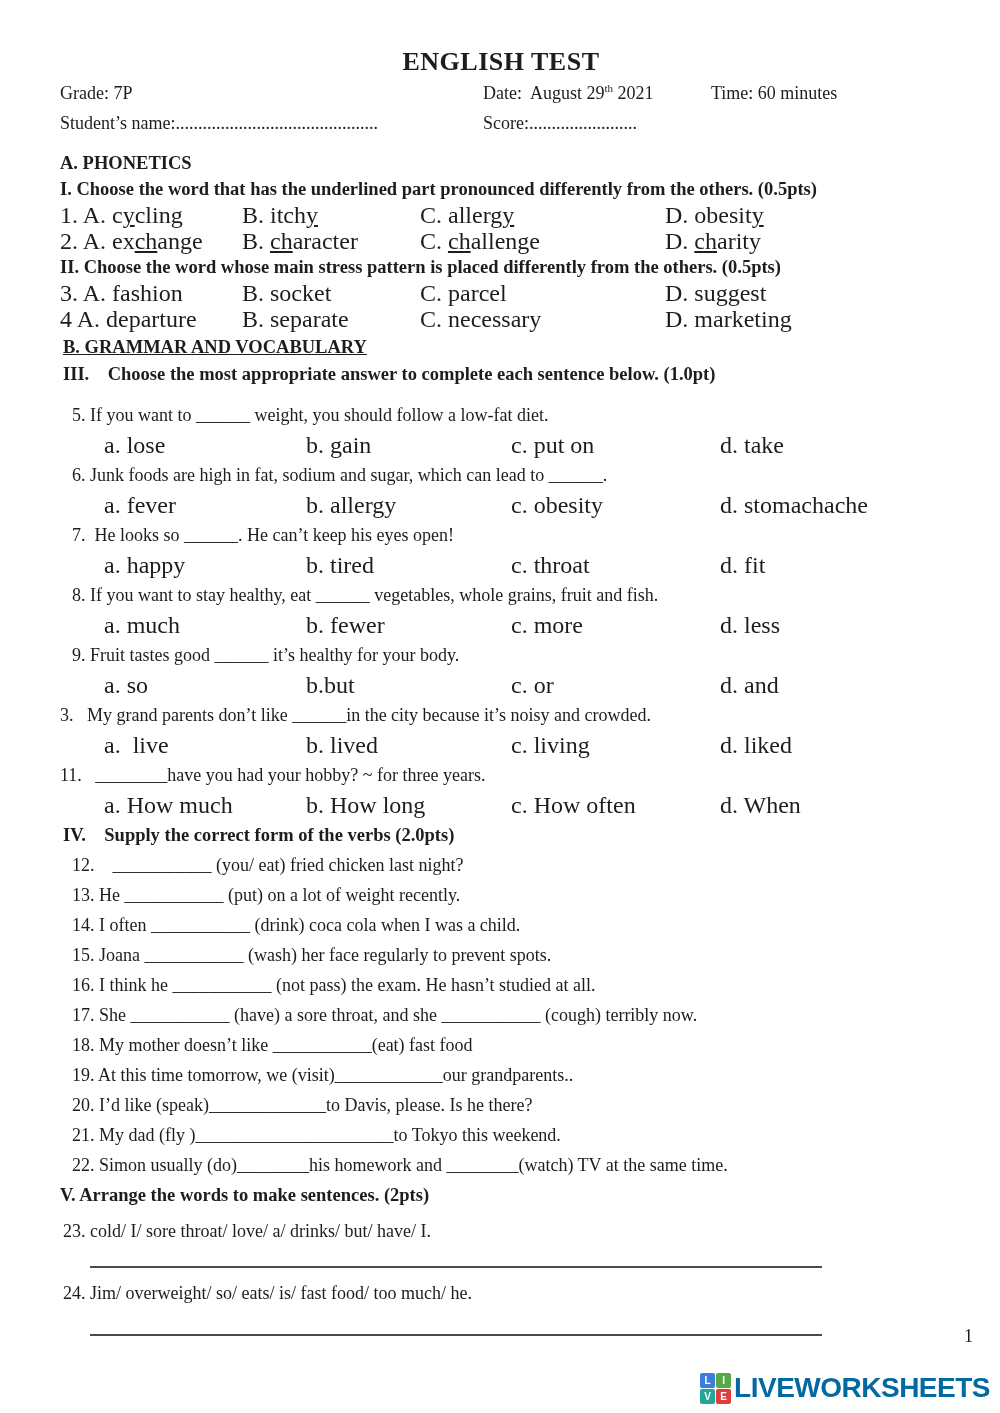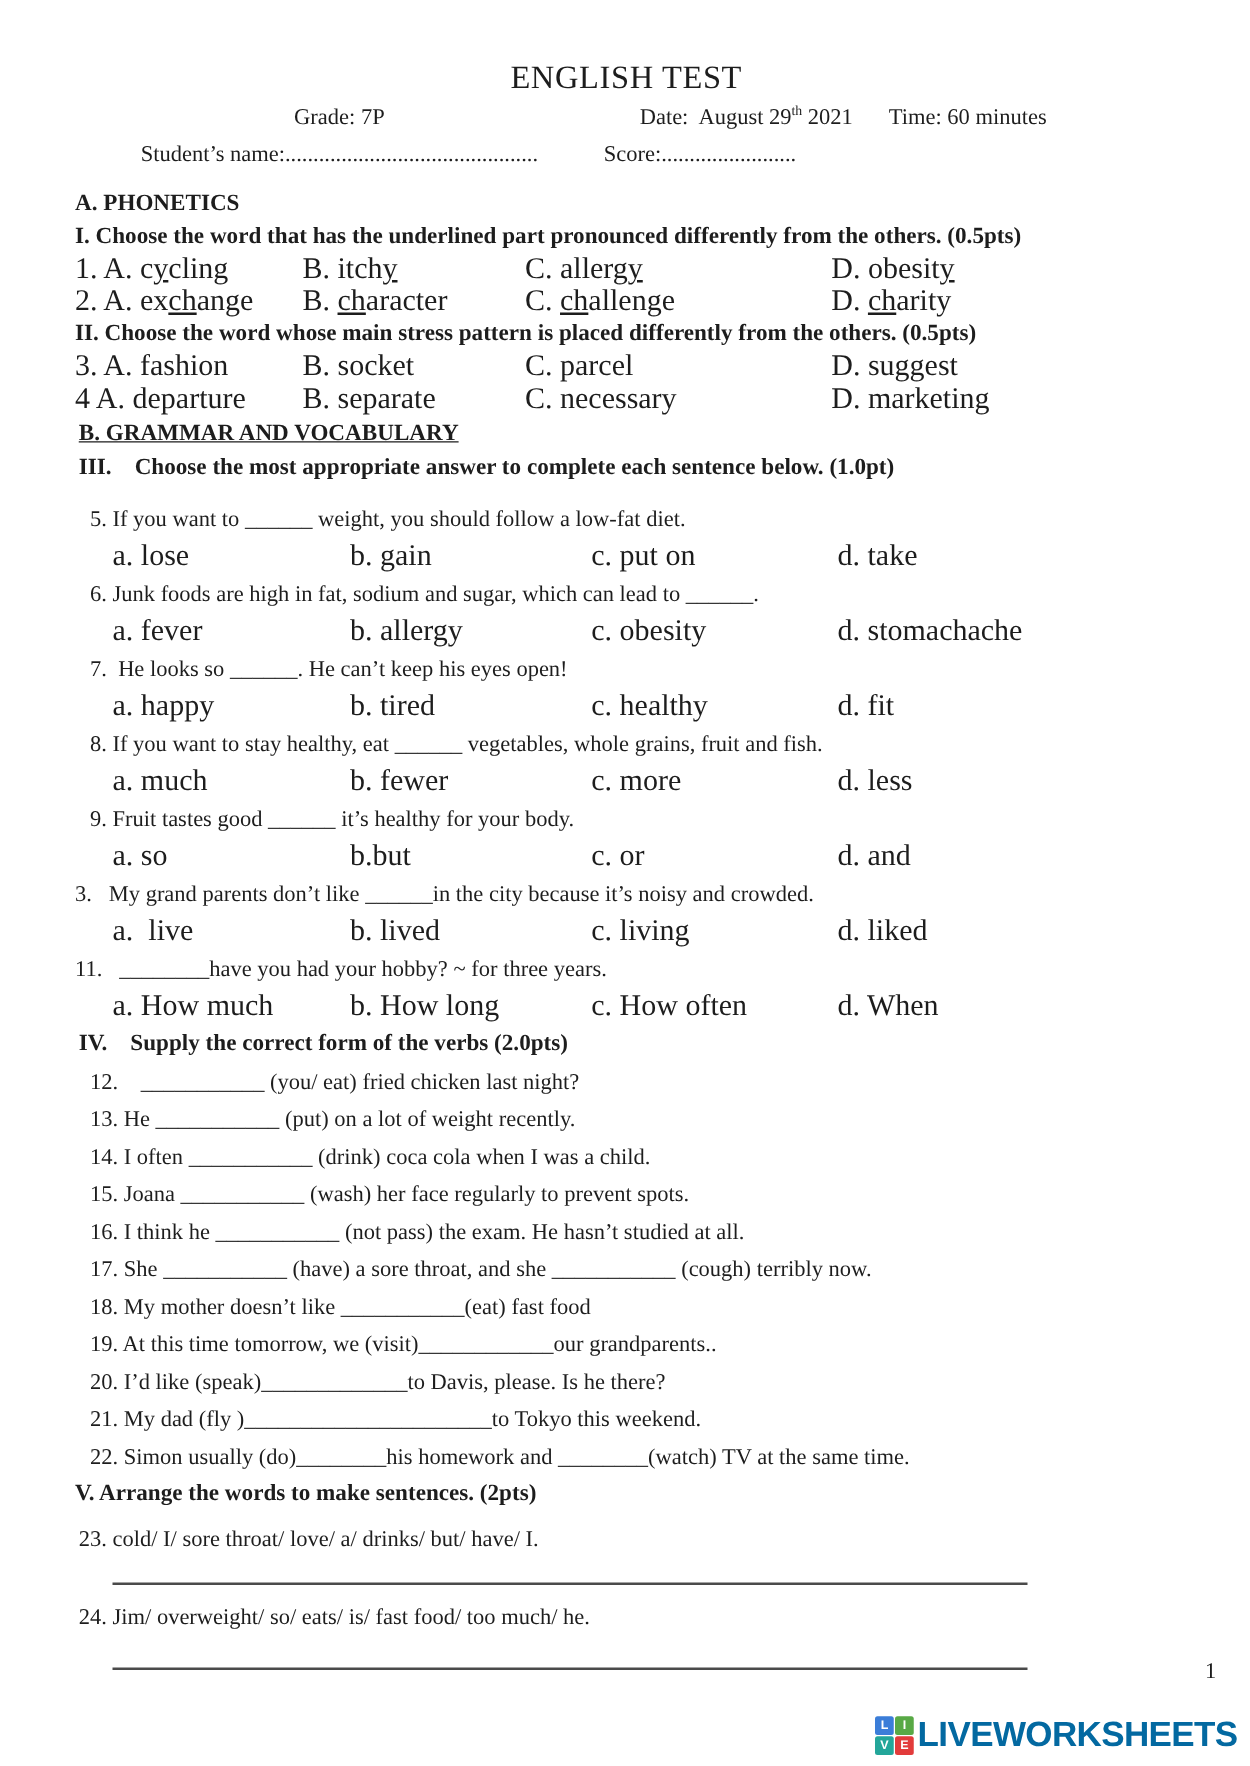--- a/index.html
+++ b/index.html
@@ -3,37 +3,37 @@
 <meta charset="utf-8">
 <style>
   * { margin:0; padding:0; box-sizing:border-box; }
   html, body { background:#ffffff; }
   body {
     width:1000px; height:1413px;
     font-family:"Liberation Serif","DejaVu Serif",serif;
     color:#1d1d1d; position:relative; overflow:hidden;
   }
   .page { position:absolute; inset:0; padding:46px 58px 0 60px; background:#fff; }
-  .title { text-align:center; font-size:26px; font-weight:400; line-height:32px; letter-spacing:.5px; }
-  .meta-row { display:flex; line-height:30px; font-size:18px; white-space:pre-wrap;text-align:center; }
+  .title { text-align:center; font-size:26px; font-weight:700; line-height:32px; letter-spacing:.5px; }
+  .meta-row { display:flex; line-height:30px; font-size:18px; white-space:pre-wrap; }
   .meta-col1 { width:423px; }
   .meta-col2 { width:228px; }
   sup { font-size:11px; line-height:0; }
   .h { font-weight:700; font-size:18.5px; white-space:pre-wrap; }
   .ln26 { line-height:26px; }
   .ln27 { line-height:27px; }
   .ln30 { line-height:30px; }
   .mt2 { margin-top:2px;text-decoration:underline; } .mt4 { margin-top:12px; } .mt6 { margin-top:6px; } .mt10 { margin-top:10px; }
   .q { font-size:18px; white-space:pre-wrap; }
   .ind12 { margin-left:12px; }
   .ind3 { margin-left:3px; }
   .grid { display:grid; font-size:24px; }
   .grid .cell { white-space:pre-wrap; }
   .g14 { grid-template-columns:182px 178px 245px auto; }
-  .g511 { margin-left:30px; grid-template-columns:190px 193px 197px auto; }
+  .g511 { margin-left:44px; grid-template-columns:190px 193px 197px auto;gap:12px; }
   .u { text-decoration:underline; text-decoration-thickness:1.5px; text-underline-offset:2px; }
   .ans-line { margin-left:30px; width:732px; border-bottom:2px solid #4a4a4a; }
   .ans-line.first { height:22px; }
   .ans-line.second { height:28px; }
   .page-num { position:absolute; top:1326px; right:27px; font-size:18px; }
   .logo { position:absolute; top:1372px; right:10px; display:flex; align-items:center; gap:3px; cursor:pointer; }
   .logo-blocks { display:grid; grid-template-columns:15px 15px; grid-auto-rows:15px; gap:1px; }
   .logo-block {
     color:#fff; font-family:"Liberation Sans","DejaVu Sans",sans-serif;
     font-weight:700; font-size:10px; display:flex; align-items:center; justify-content:center;
@@ -110,21 +110,21 @@
     <span class="cell">a. fever</span>
     <span class="cell">b. allergy</span>
     <span class="cell">c. obesity</span>
     <span class="cell">d. stomachache</span>
   </div>
 
   <div class="q ln30 ind12">7.  He looks so ______. He can’t keep his eyes open!</div>
   <div class="grid g511 ln30">
     <span class="cell">a. happy</span>
     <span class="cell">b. tired</span>
-    <span class="cell">c. healthy</span>
+    <span class="cell">c. throat</span>
     <span class="cell">d. fit</span>
   </div>
 
   <div class="q ln30 ind12">8. If you want to stay healthy, eat ______ vegetables, whole grains, fruit and fish.</div>
   <div class="grid g511 ln30">
     <span class="cell">a. much</span>
     <span class="cell">b. fewer</span>
     <span class="cell">c. more</span>
     <span class="cell">d. less</span>
   </div>

